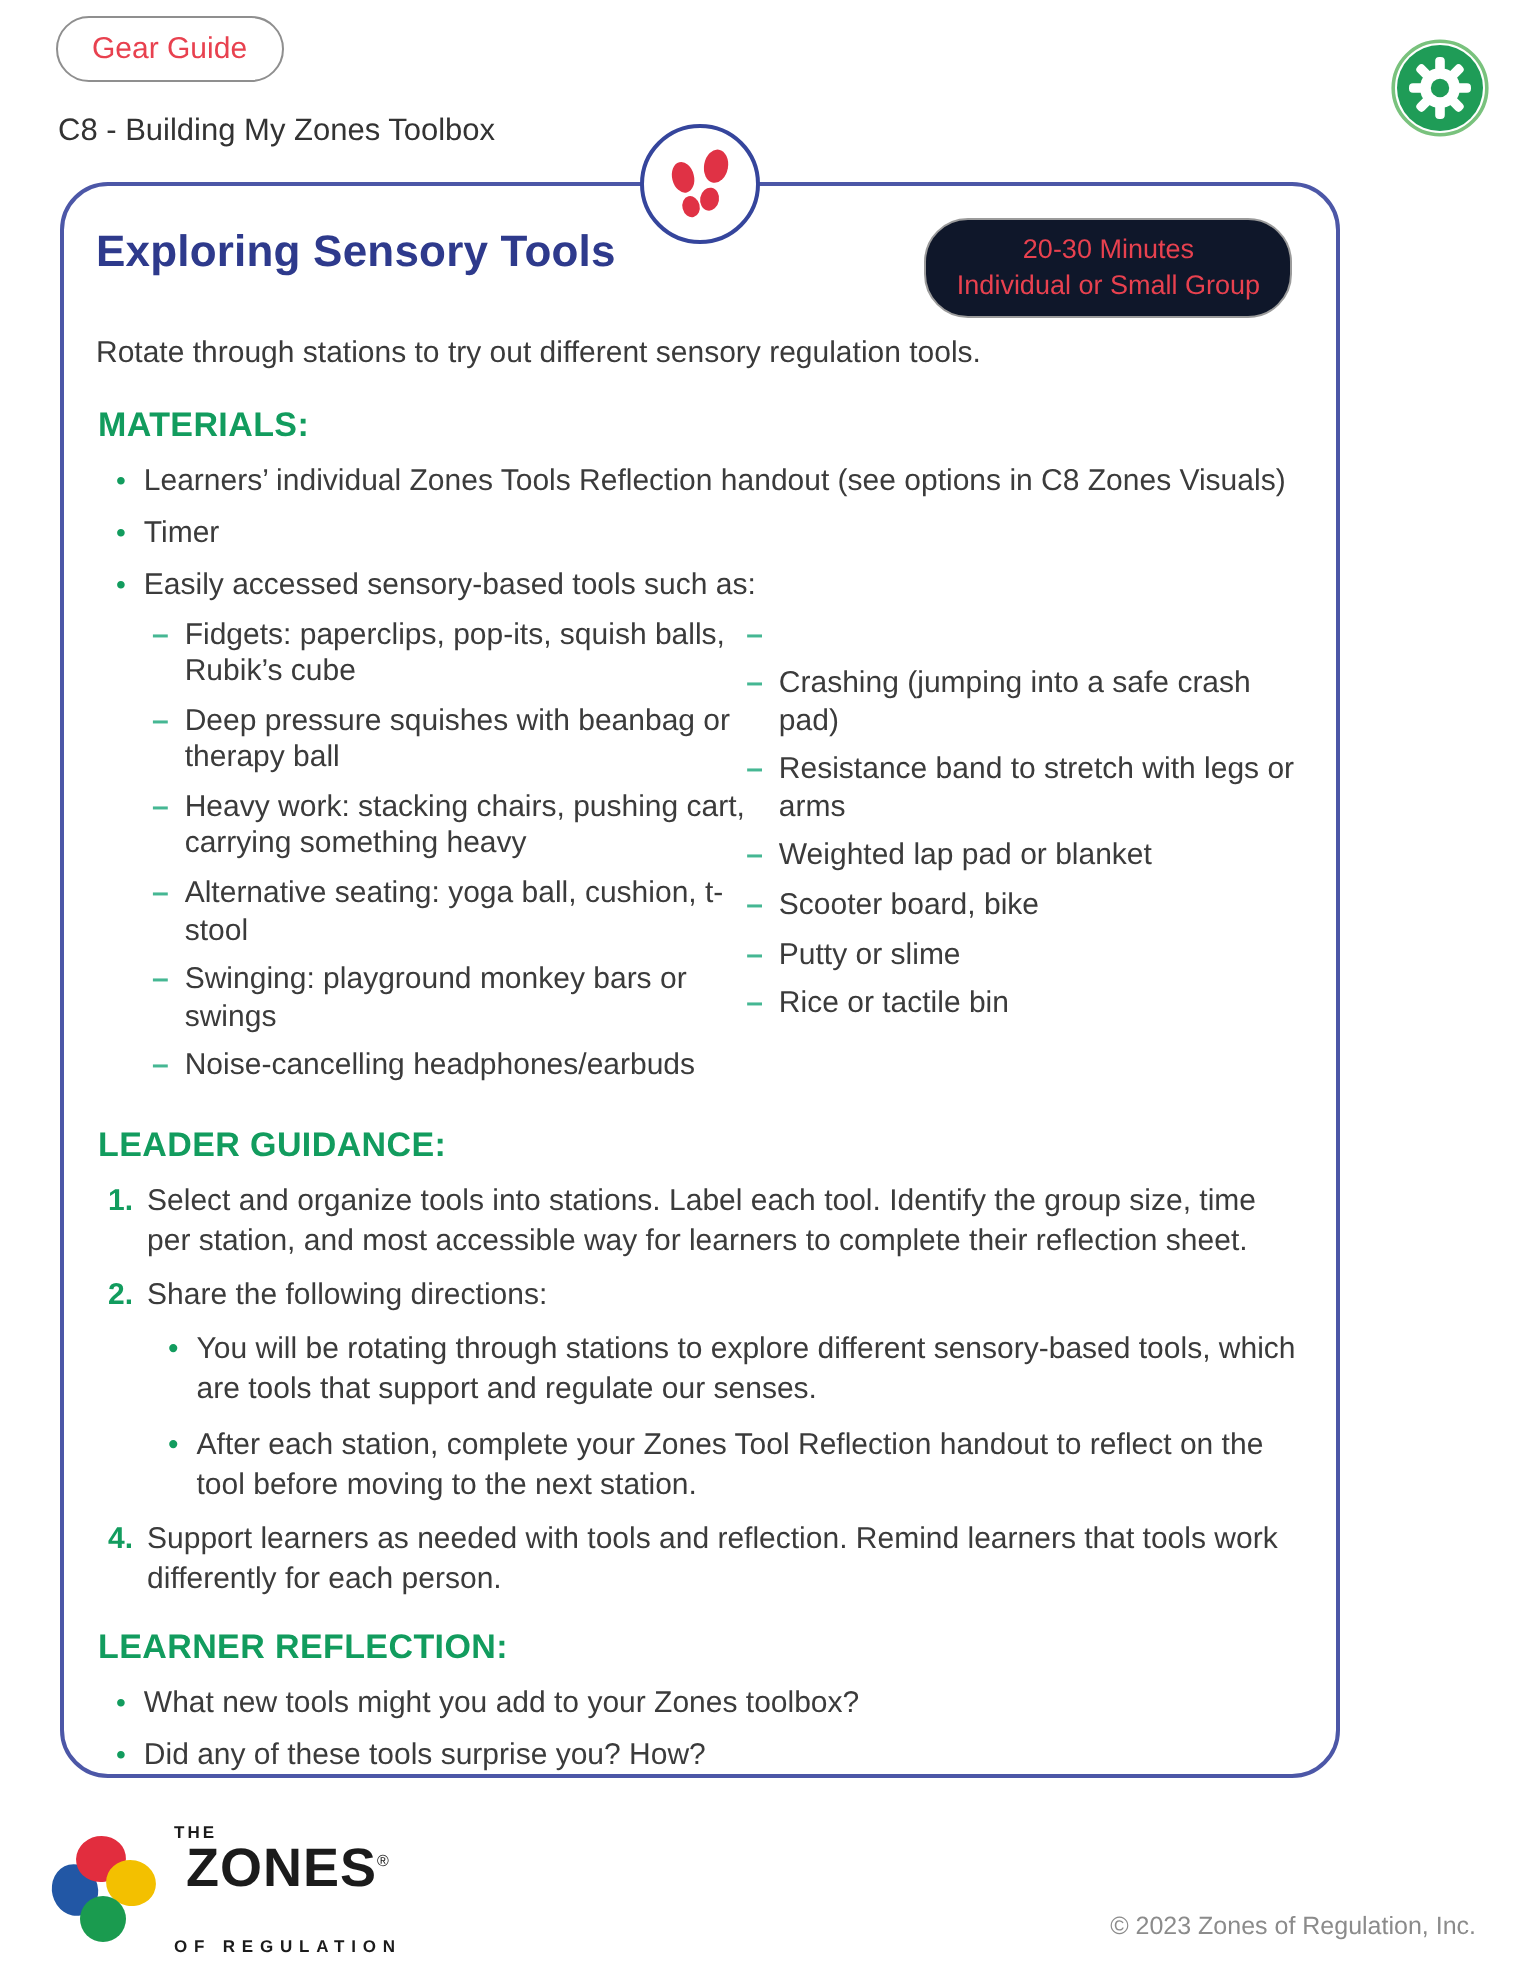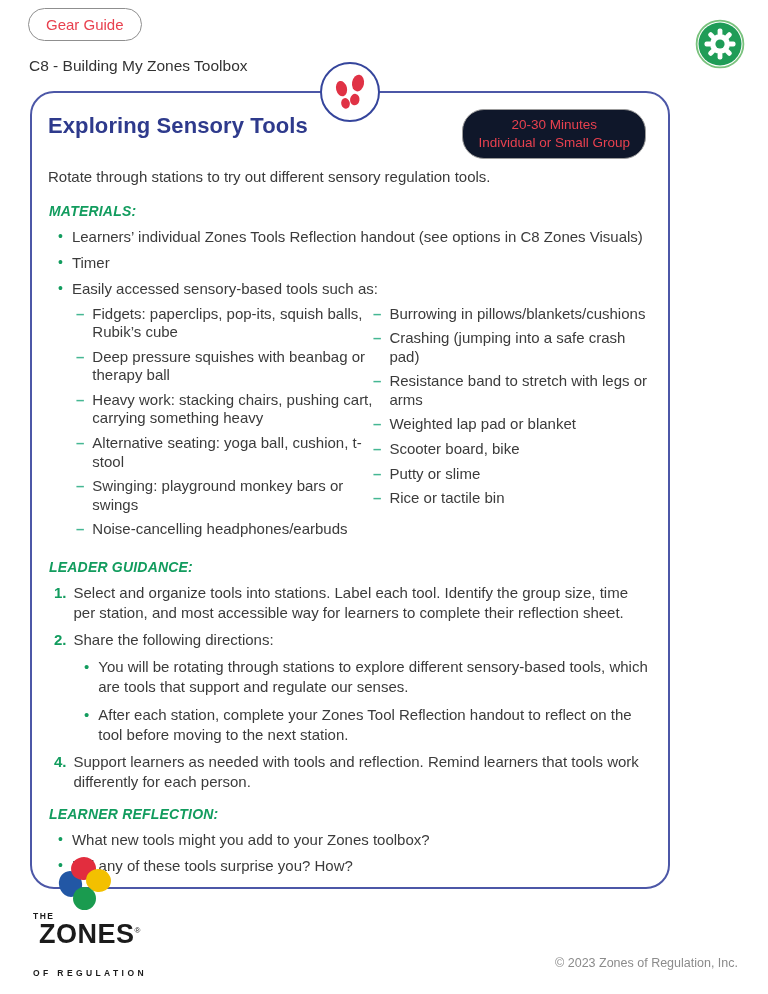--- a/index.html
+++ b/index.html
@@ -30,21 +30,21 @@
 
   .title-row { display: flex; justify-content: space-between; align-items: flex-start; }
   .card-title { color: #2e3a8c; font-size: 22px; font-weight: 700; margin-top: 8px; letter-spacing: 0.1px; }
   .time-badge {
     border: 1.5px solid #9b9b9b; border-radius: 22px; padding: 6px 15px;
     color: #e8414f; font-size: 13.5px; text-align: center; line-height: 1.32;
     margin: 4px 2px 0 0; background: #0f172a;
   }
   .desc { max-width: 450px; font-size: 15px; line-height: 1.5; margin-top: 7px; color: #3a3a3a; }
 
-  .sec-heading { color: #129c5e; font-weight: 700; font-size: 14px; margin: 15px 0 8px 1px; letter-spacing: 0.2px; font-style: italic; }
+  .sec-heading { color: #129c5e; font-weight: 700; font-size: 17px; margin: 15px 0 8px 1px; letter-spacing: 0.2px; }
   .sec-heading.mt-lg { margin-top: 14px; }
 
   .bullet-row { display: flex; margin: 0 0 6px 10px; font-size: 15px; line-height: 1.32; }
   .bullet-row .dot { color: #129c5e; margin-right: 9px; font-size: 14px; line-height: 1.4; }
   .em { }
 
   .tools { display: flex; margin: 4px 0 0 28px; }
   .tools-col-left  { width: 335px; }
   .tools-col-right { width: 310px; }
   .tool-item { display: flex; margin-bottom: 6px; font-size: 15px; line-height: 1.24; }
@@ -56,21 +56,21 @@
   .step-row .num { color: #129c5e; font-weight: 700; margin-right: 7px; white-space: nowrap; }
   .dir-row { display: flex; margin: 0 0 7px 36px; font-size: 15px; line-height: 1.34; }
   .dir-row .dot { color: #129c5e; margin-right: 9px; }
 
   
   .footer {
     position: absolute; left: 0; bottom: 0; width: 768px;
     display: flex; justify-content: space-between; align-items: flex-end;
     padding: 0 30px 16px 26px;
   }
-  .logo { display: flex; align-items: center; flex-direction: column; }
+  .logo { display: flex; align-items: center; }
   .petals { position: relative; width: 54px; height: 55px; flex: 0 0 auto; }
   .petal { position: absolute; border-radius: 50%; }
   .petal.blue   { left: 0;    top: 15px; width: 23px; height: 26px; background: #2257a5; z-index: 1; transform: rotate(-14deg); }
   .petal.red    { left: 12px; top: 1px;  width: 25px; height: 23px; background: #e22d3e; z-index: 2; transform: rotate(-10deg); }
   .petal.yellow { left: 27px; top: 13px; width: 25px; height: 23px; background: #f3c000; z-index: 3; transform: rotate(12deg); }
   .petal.green  { left: 14px; top: 31px; width: 23px; height: 23px; background: #1a9b4f; z-index: 4; }
   .logo-text { margin-left: 7px; color: #1b1b1b; }
   .logo-the { font-size: 8.5px; font-weight: 700; letter-spacing: 1.5px; margin-bottom: 1px; }
   .logo-zones { font-size: 27px; font-weight: 800; letter-spacing: 0.5px; line-height: 0.95; text-align: center; }
   .logo-zones sup { font-size: 8px; font-weight: 400; }
@@ -167,21 +167,20 @@
           <span class="tool-text">Swinging: playground monkey bars or swings</span>
         </div>
       <div class="tool-item">
           <span class="dash">–</span>
           <span class="tool-text">Noise-cancelling headphones/earbuds</span>
         </div>
     </div>
     <div class="tools-col-right">
       <div class="tool-item">
           <span class="dash">–</span>
-          <span class="tool-text">Burrowing in pillows/blankets/cushions</span>
         </div>
       <div class="tool-item">
           <span class="dash">–</span>
           <span class="tool-text">Crashing (jumping into a safe crash pad)</span>
         </div>
       <div class="tool-item">
           <span class="dash">–</span>
           <span class="tool-text">Resistance band to stretch with legs or arms</span>
         </div>
       <div class="tool-item">

